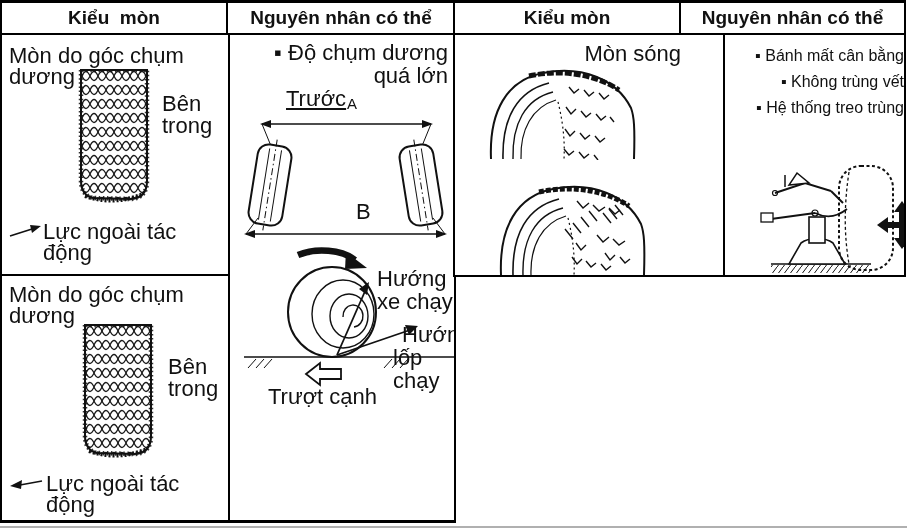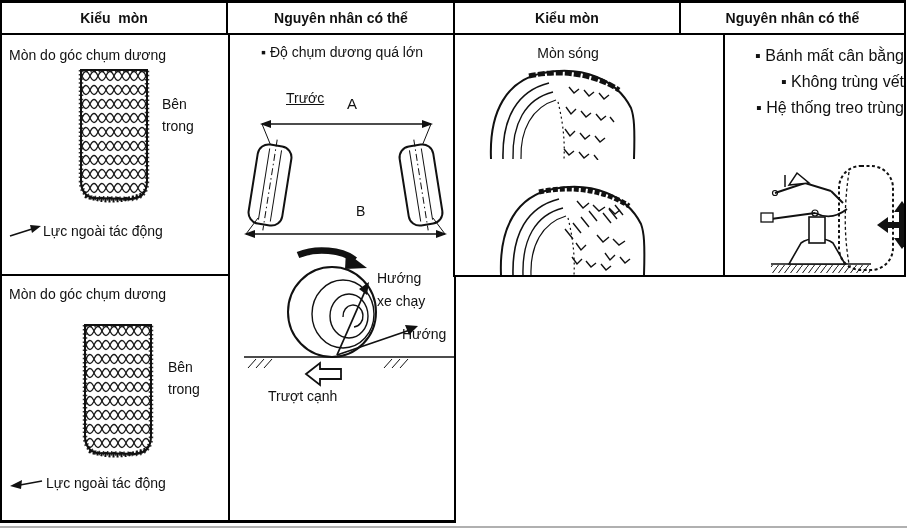--- a/index.html
+++ b/index.html
@@ -3,26 +3,26 @@
 <meta charset="utf-8">
 <style>
   html,body{margin:0;padding:0;background:#ffffff;}
   body{width:907px;height:528px;position:relative;overflow:hidden;
        font-family:"Liberation Sans","DejaVu Sans",sans-serif;color:#111;}
   .tbl{position:absolute;box-sizing:border-box;border:2px solid #000;background:#fff;}
   #left-table{left:0;top:0;width:456px;height:523px;border-bottom-width:3px;border-top-width:3px;}
   #right-table{left:453px;top:0;width:453px;height:277px;border-top-width:3px;}
   .hdr-row{display:flex;height:30px;border-bottom:2px solid #000;}
   .hdr-cell{box-sizing:border-box;display:flex;align-items:center;justify-content:center;
-            font-weight:bold;font-size:14px;white-space:pre;}
+            font-weight:bold;font-size:19px;white-space:pre;}
   .body-row{display:flex;position:relative;}
   .cell{position:relative;box-sizing:border-box;overflow:hidden;}
   .v-div{border-right:2px solid #000;}
-  .txt{position:absolute;font-size:14px;line-height:21px;}
-  .ctr{text-align:center;}
+  .txt{position:absolute;font-size:22px;line-height:21px;}
+  .ctr{text-align:right;}
   svg{display:block;}
   .bullet-line{font-size:16px;line-height:26px;text-align:right;}
   #bottom-edge{position:absolute;left:0;top:526px;width:907px;height:2px;background:#b0b0b0;}
 </style>
 </head>
 <body>
 
 <div class="tbl" id="left-table">
   <div class="hdr-row">
     <div class="hdr-cell v-div" style="width:226px;">Kiểu  mòn</div>
@@ -128,20 +128,21 @@
         <line x1="97" y1="120" x2="170" y2="95" stroke="#111" stroke-width="1.8"></line>
         <polygon points="178,91 165,90 169,100" fill="#111"></polygon>
         <polygon points="66,139 80,128 80,134 101,134 101,144 80,144 80,150" fill="#fff" stroke="#111" stroke-width="1.8"></polygon>
       </svg>
       <div class="txt" style="left:147px;top:232px;line-height:23px;">
         <div>Hướng</div>
         <div>xe chạy</div>
       </div>
       <div class="txt" style="left:163px;top:288px;line-height:23px;">
         <div style="margin-left:9px;">Hướng</div>
+        <div>lốp chạy</div>
       </div>
       <div class="txt" style="left:38px;top:351px;">Trượt cạnh</div>
     </div>
   </div>
 </div>
 
 <div class="tbl" id="right-table">
   <div class="hdr-row">
     <div class="hdr-cell v-div" style="width:226px;">Kiểu mòn</div>
     <div class="hdr-cell" style="flex:1;">Nguyên nhân có thể</div>

